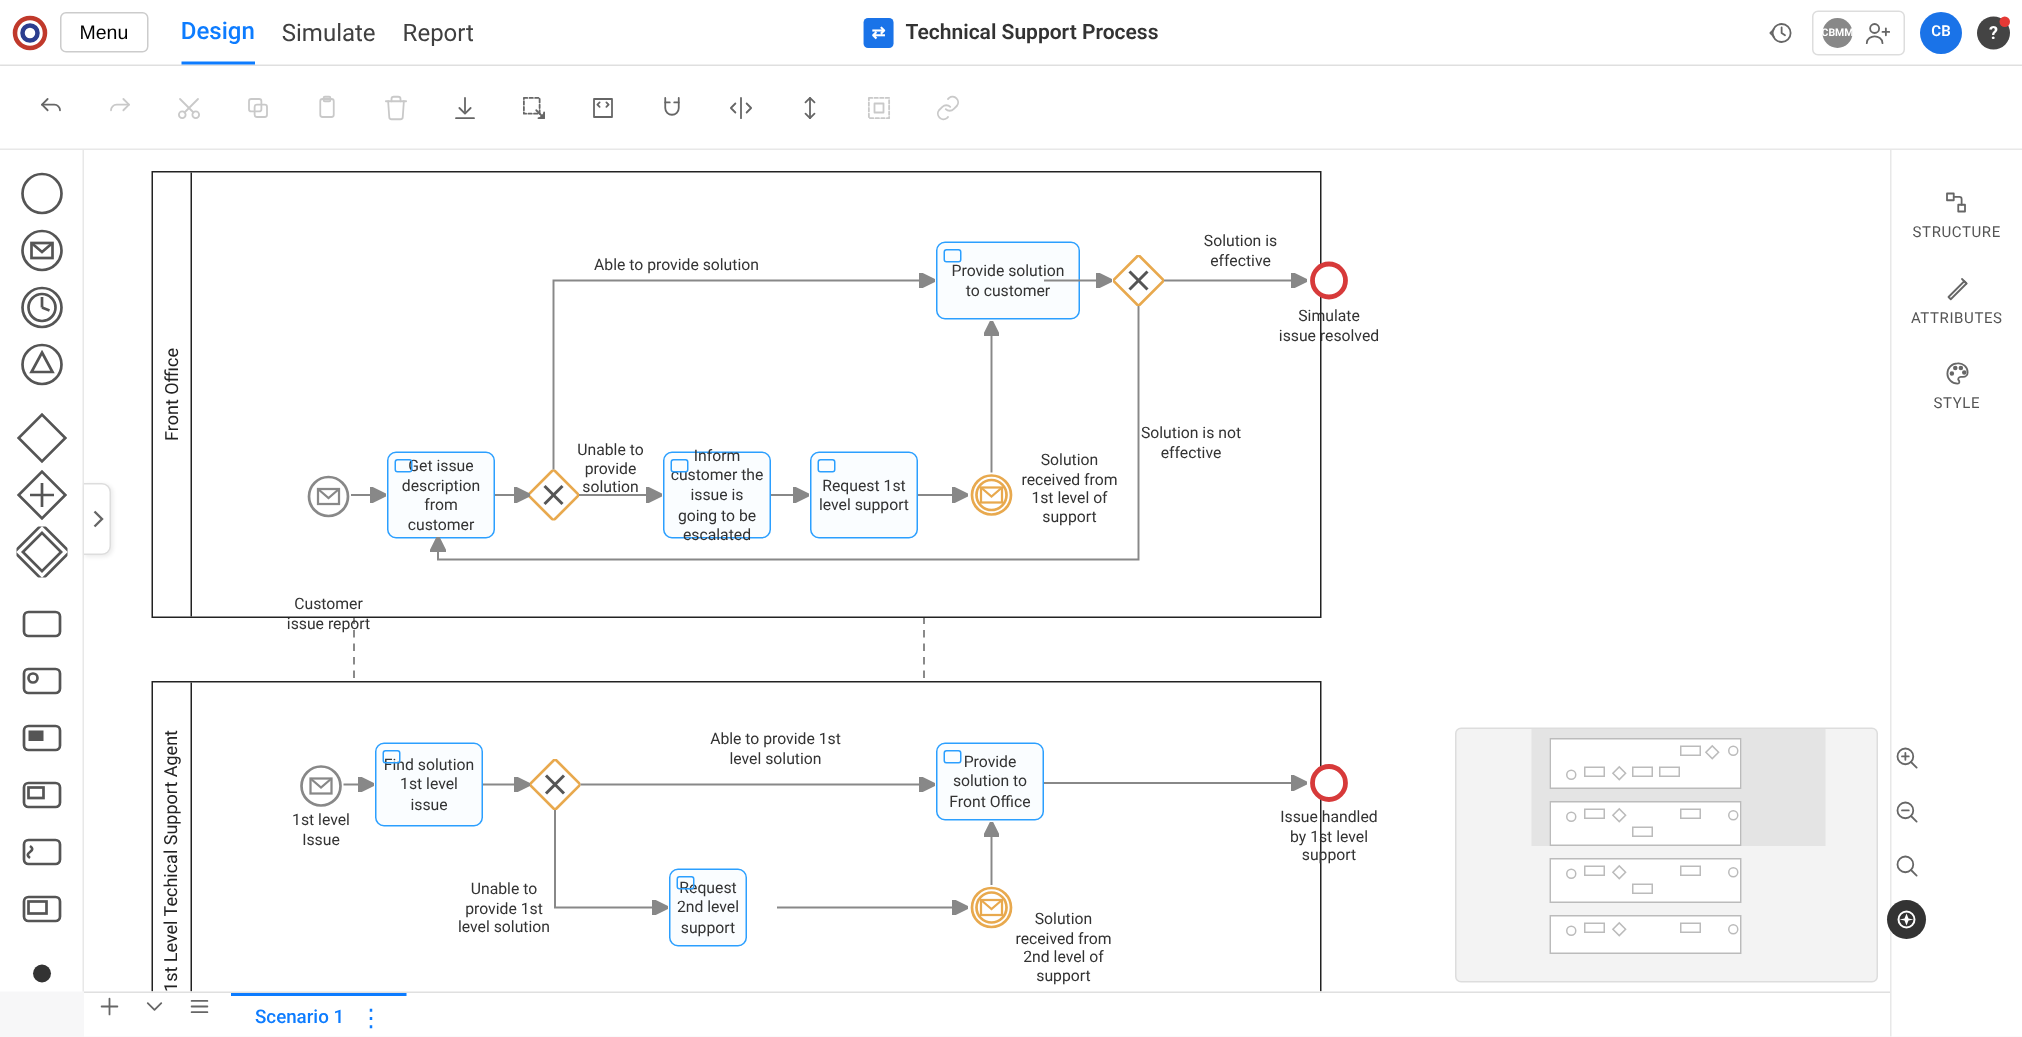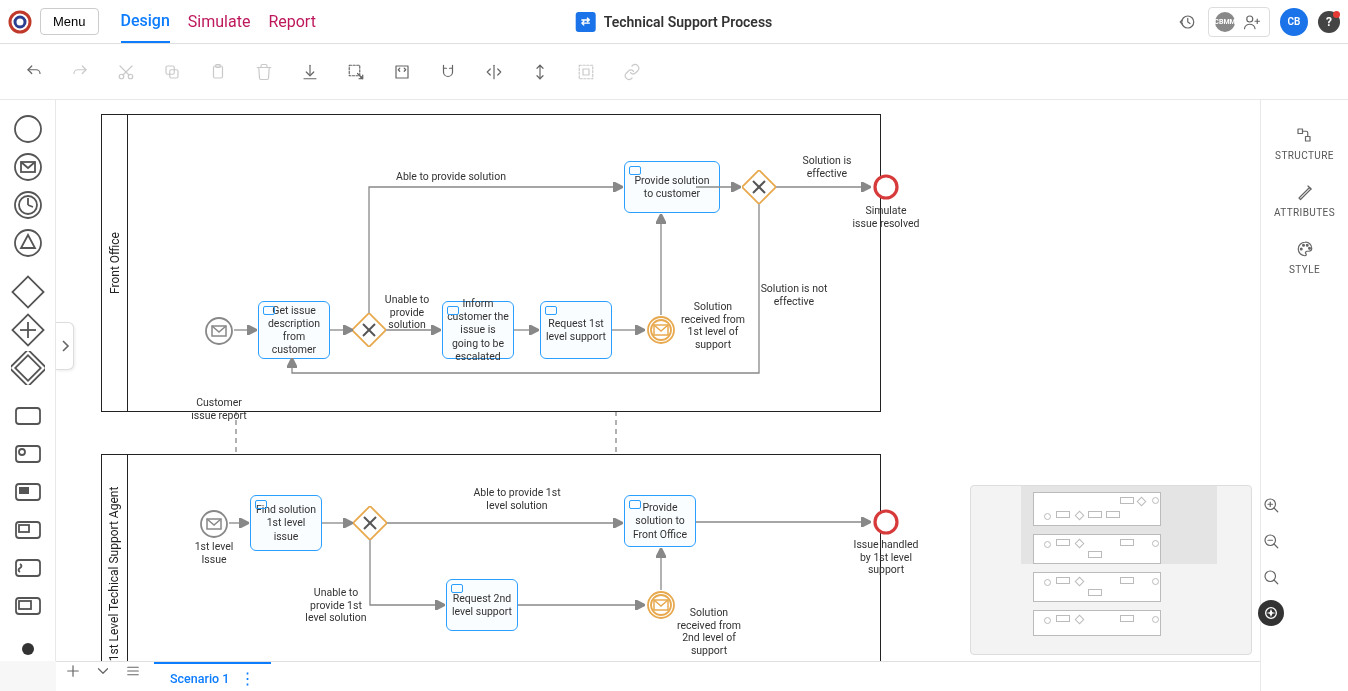--- a/index.html
+++ b/index.html
@@ -3,21 +3,21 @@
 <meta charset="utf-8">
 <style>
   html, body { margin:0; padding:0; width:1348px; height:691px; font-family:-apple-system,BlinkMacSystemFont,"Segoe UI",Roboto,Arial,sans-serif; font-size:12px; color:#333; overflow:hidden; background:#f7f7f8; }
   * { box-sizing:border-box; }
 
   
   .topbar { position:absolute; top:0; left:0; right:0; height:44px; background:#fff; border-bottom:1px solid #e0e0e0; display:flex; align-items:center; padding:0 8px; }
   .logo { width:24px; height:24px; margin-right:8px; }
   .menu-btn { border:1px solid #ccc; border-radius:4px; padding:5px 12px; background:#fff; font-size:13px; cursor:pointer; }
   .tabs-top { display:flex; gap:18px; margin-left:22px; font-size:16px; align-items:center; height:100%; }
-  .tabs-top .tab { color:#be185d; cursor:pointer; height:100%; display:flex; align-items:center; }
+  .tabs-top .tab { color:#404040; cursor:pointer; height:100%; display:flex; align-items:center; }
   .tabs-top .tab.active { color:#0d7cff; border-bottom:2px solid #0d7cff; font-weight:500; }
   .title-wrap { position:absolute; left:50%; transform:translateX(-50%); display:flex; align-items:center; gap:8px; }
   .title-icon { width:20px;height:20px;background:#1a73e8;border-radius:3px;display:flex;align-items:center;justify-content:center;color:#fff;font-size:11px;font-weight:bold;}
   .title-text { font-size:14px; font-weight:600; }
   .right-ctrls { margin-left:auto; display:flex; align-items:center; gap:10px; }
   .rc-icon { width:22px;height:22px;display:flex;align-items:center;justify-content:center;color:#555; }
   .ava { width:28px;height:28px;border-radius:50%;background:#1a73e8;color:#fff;font-weight:600;font-size:10px;display:flex;align-items:center;justify-content:center;}
   .badge-box { display:flex; align-items:center; gap:6px; border:1px solid #ddd; border-radius:4px; padding:3px 6px;}
   .cbmm-badge{width:20px;height:20px;border-radius:50%;background:#888;color:#fff;font-size:7px;font-weight:700;display:flex;align-items:center;justify-content:center;}
   .help-badge{position:relative;width:22px;height:22px;border-radius:50%;background:#444;color:#fff;display:flex;align-items:center;justify-content:center;font-size:12px;font-weight:700;}
@@ -449,21 +449,21 @@
       </div>
 
     <div class="gateway" style="left:251px;top:51px;"><svg viewBox="0 0 34 34">
           <rect x="5" y="5" width="24" height="24" transform="rotate(45 17 17)" fill="#fff" stroke="#e8a94e" stroke-width="1.8"></rect>
           <line x1="11" y1="11" x2="23" y2="23" stroke="#555" stroke-width="2"></line>
           <line x1="23" y1="11" x2="11" y2="23" stroke="#555" stroke-width="2"></line>
         </svg></div>
     <div class="lbl" style="left:370px;top:32px;width:90px;">Able to provide  1st level solution</div>
     <div class="lbl" style="left:198px;top:132px;width:72px;">Unable to provide 1st level solution</div>
 
-    <div class="task" style="left:344px;top:124px;width:72px;height:52px;">
+    <div class="task" style="left:344px;top:124px;width:52px;height:52px;">
         <div class="corner"></div>
         <span>Request 2nd level support</span>
       </div>
 
     <div class="msg-event catch" style="left:544px;top:135px;">
       <svg viewBox="0 0 30 30">
           <circle cx="15" cy="15" r="13"></circle>
           <circle cx="15" cy="15" r="10" fill="none" stroke="#e8a94e" stroke-width="1.6"></circle>
           <rect x="8" y="10" width="14" height="10" stroke="#e8a94e"></rect>
           <polyline points="8 10 15 16 22 10" fill="none" stroke="#e8a94e" stroke-width="1.5"></polyline>

